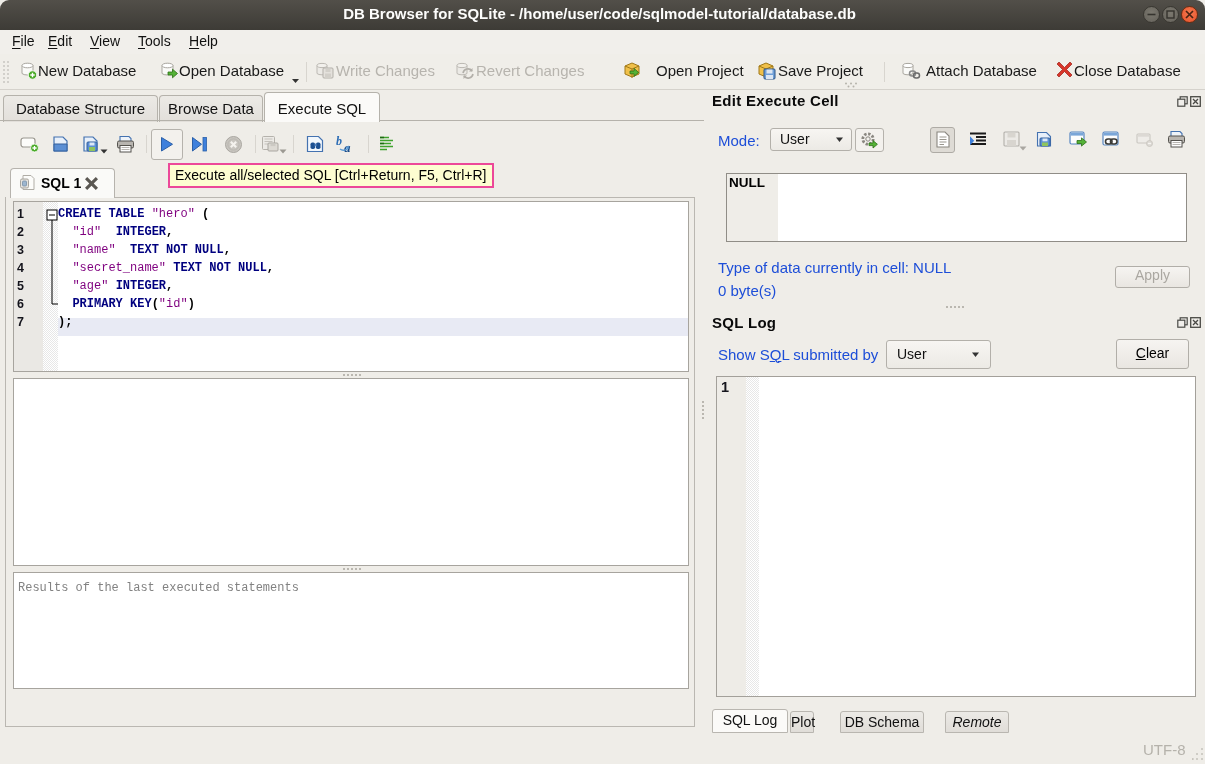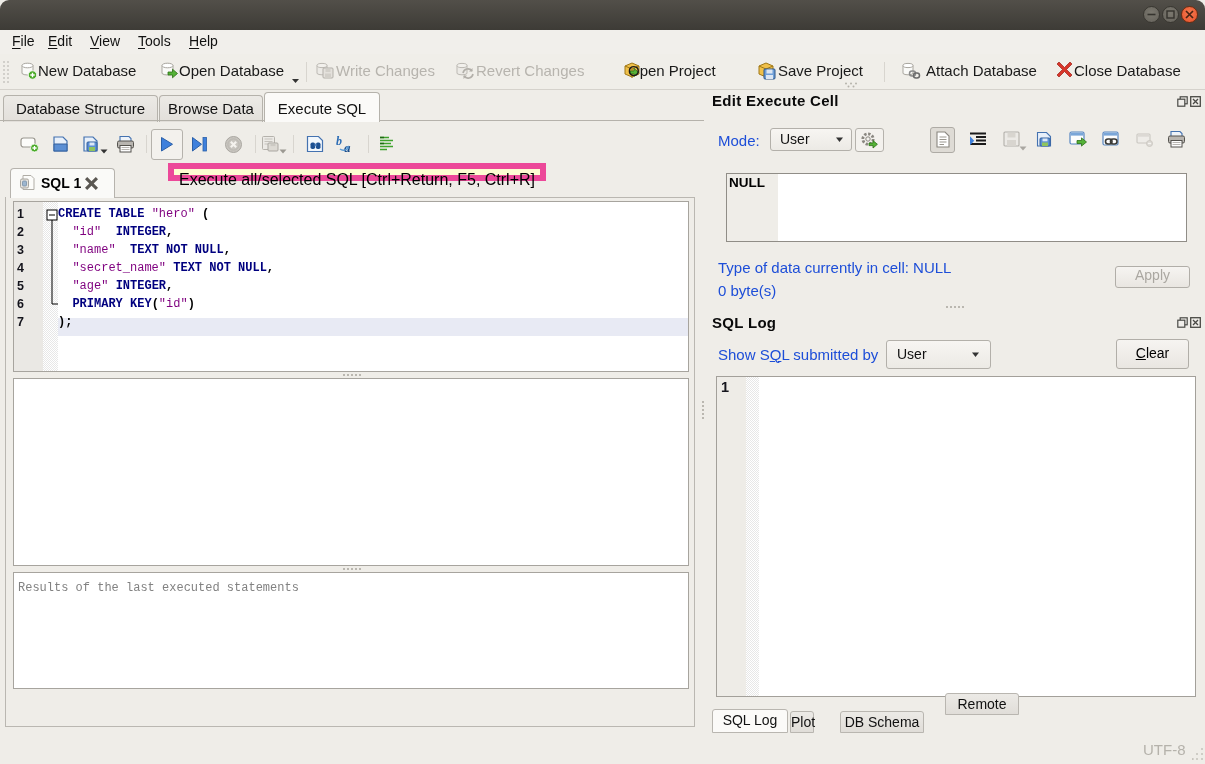--- a/index.html
+++ b/index.html
@@ -35,22 +35,22 @@
   #pane-frame { position:absolute; left:5px; top:197px; width:690px; height:530px;
     border:1px solid #bab7b1; border-top:none; }
   #pane-topline { position:absolute; left:115px; top:197px; width:580px; height:1px; background:#bab7b1; }
   
   .sicon { position:absolute; top:135px; }
   .ssep { position:absolute; top:135px; width:1px; height:18px; background:#d8d5cf; }
   
   #sql1tab { position:absolute; left:10px; top:168px; width:105px; height:30px; background:#fafaf8;
     border:1px solid #b6b3ad; border-bottom:none; border-radius:4px 4px 0 0; z-index:2; }
   
-  #tooltip { position:absolute; left:168px; top:163px; height:18px; background:#fdfdd1;
-    border:6px solid #ec4899; font-size:16px; color:#000; padding:2px 5px 0 5px;
+  #tooltip { position:absolute; left:168px; top:163px; height:25px; background:#fdfdd1;
+    border:2px solid #ec4899; font-size:14px; color:#000; padding:2px 5px 0 5px;
     z-index:10; white-space:nowrap; }
   
   #editor { left:13px; top:201px; width:676px; height:171px; }
   #gutter { position:absolute; left:0; top:0; width:29px; height:169px; background:#eae8e4; }
   #foldcol { position:absolute; left:29px; top:0; width:15px; height:169px;
     background-image: conic-gradient(#e7e7e7 25%, #fff 0 50%, #e7e7e7 0 75%, #fff 0);
     background-size:2px 2px; }
   #hl-line { position:absolute; left:44px; top:116px; width:630px; height:18px; background:#e8eaf4; }
   .lnum { position:absolute; left:0; width:26px; text-align:left; padding-left:3px; font-size:12.5px;
     font-weight:bold; color:#14141c; }
@@ -68,20 +68,21 @@
     border-radius:3px; font-size:14px; text-align:center; }
   .rlabel { position:absolute; font-size:15px; color:#1d4ed8; }
   .btab { position:absolute; height:22px; background:linear-gradient(#eceae6,#e0ddd8);
     border:1px solid #b9b6b0; border-radius:3px 3px 0 0; font-size:14px;
     color:#111; text-align:center; padding-top:2px; }
 </style>
 </head>
 <body>
 
 <div id="titlebar">
+  <div id="title-text">DB Browser for SQLite - /home/user/code/sqlmodel-tutorial/database.db</div>
   <div class="winbtn" id="btn-min" style="left:1143px; background:radial-gradient(circle at 50% 40%,#7b786f,#64615a); border:1px solid #393731;"></div>
   <div class="winbtn" id="btn-max" style="left:1162px; background:radial-gradient(circle at 50% 40%,#7b786f,#64615a); border:1px solid #393731;"></div>
   <div class="winbtn" id="btn-close" style="left:1181px; background:radial-gradient(circle at 50% 40%,#f37b50,#e8502a); border:1px solid #6b2d12;"></div>
   <svg class="abs" style="left:1146px; top:9px;" width="11" height="11">
       <line x1="1.5" y1="5.5" x2="9.5" y2="5.5" stroke="#35332e" stroke-width="1.6"></line>
     </svg>
   <svg class="abs" style="left:1165px; top:9px;" width="11" height="11">
       <rect x="2" y="2" width="7" height="7" fill="none" stroke="#35332e" stroke-width="1.4"></rect>
     </svg>
   <svg class="abs" style="left:1184px; top:9px;" width="11" height="11">
@@ -161,21 +162,21 @@
     <rect x="12.5" y="12" width="6" height="5" rx="2.5" fill="none" stroke="#6a6a6a" stroke-width="1.5"></rect>
   </svg>
   <svg class="tbicon" style="left:1056px;" width="17" height="17">
     <path d="M3 1 L8.5 6.5 L14 1 L16 3 L10.5 8.5 L16 14 L14 16 L8.5 10.5 L3 16 L1 14 L6.5 8.5 L1 3 Z" fill="#d8352a" stroke="#9c1e16" stroke-width="0.7"></path>
   </svg>
   <div class="tbtext" style="left:38px;">New Database</div>
   <div class="tbtext" style="left:179px;">Open Database</div>
   <div class="tbsep" style="left:306px;"></div>
   <div class="tbtext dis" style="left:336px;">Write Changes</div>
   <div class="tbtext dis" style="left:476px;">Revert Changes</div>
-  <div class="tbtext" style="left:628px;text-align:right;">Open Project</div>
+  <div class="tbtext" style="left:656px;text-align:right;">Open Project</div>
   <div class="tbtext" style="left:778px;">Save Project</div>
   <div class="tbsep" style="left:884px;"></div>
   <div class="tbtext" style="left:926px;">Attach Database</div>
   <div class="tbtext" style="left:1074px;">Close Database</div>
 </div>
 
 <div class="mtab" style="left:3px; width:155px;">Database Structure</div>
 <div class="mtab" style="left:159px; width:104px;">Browse Data</div>
 <div class="mtab" id="mtab-active" style="left:264px; width:116px;">Execute SQL</div>
 <div class="tabline" style="left:0; width:265px;"></div>
@@ -449,15 +450,15 @@
   <div class="abs" style="left:0; top:0; width:29px; height:319px; background:#eeece7;"></div>
   <div class="abs" style="left:29px; top:0; width:13px; height:319px;
     background-image: conic-gradient(#e7e7e7 25%, #fff 0 50%, #e7e7e7 0 75%, #fff 0);
     background-size:2px 2px;"></div>
   <div class="abs" style="left:4px; top:2px; font-size:14.5px; font-weight:bold; color:#16161e;">1</div>
 </div>
 
 <div class="btab" style="left:712px; top:709px; width:76px; height:24px; background:#fbfaf8; z-index:2;">SQL Log</div>
 <div class="btab" style="left:790px; top:711px; width:24px;">Plot</div>
 <div class="btab" style="left:840px; top:711px; width:84px;">DB Schema</div>
-<div class="btab" style="left:945px; top:693px; width:74px;">Remote</div>
+<div class="btab" style="left:945px; top:711px; width:64px;font-style:italic;">Remote</div>
 
 <div class="abs" style="left:1143px; top:741px; font-size:15px; color:#b5b2ab;">UTF-8</div>
 
 </body></html>

